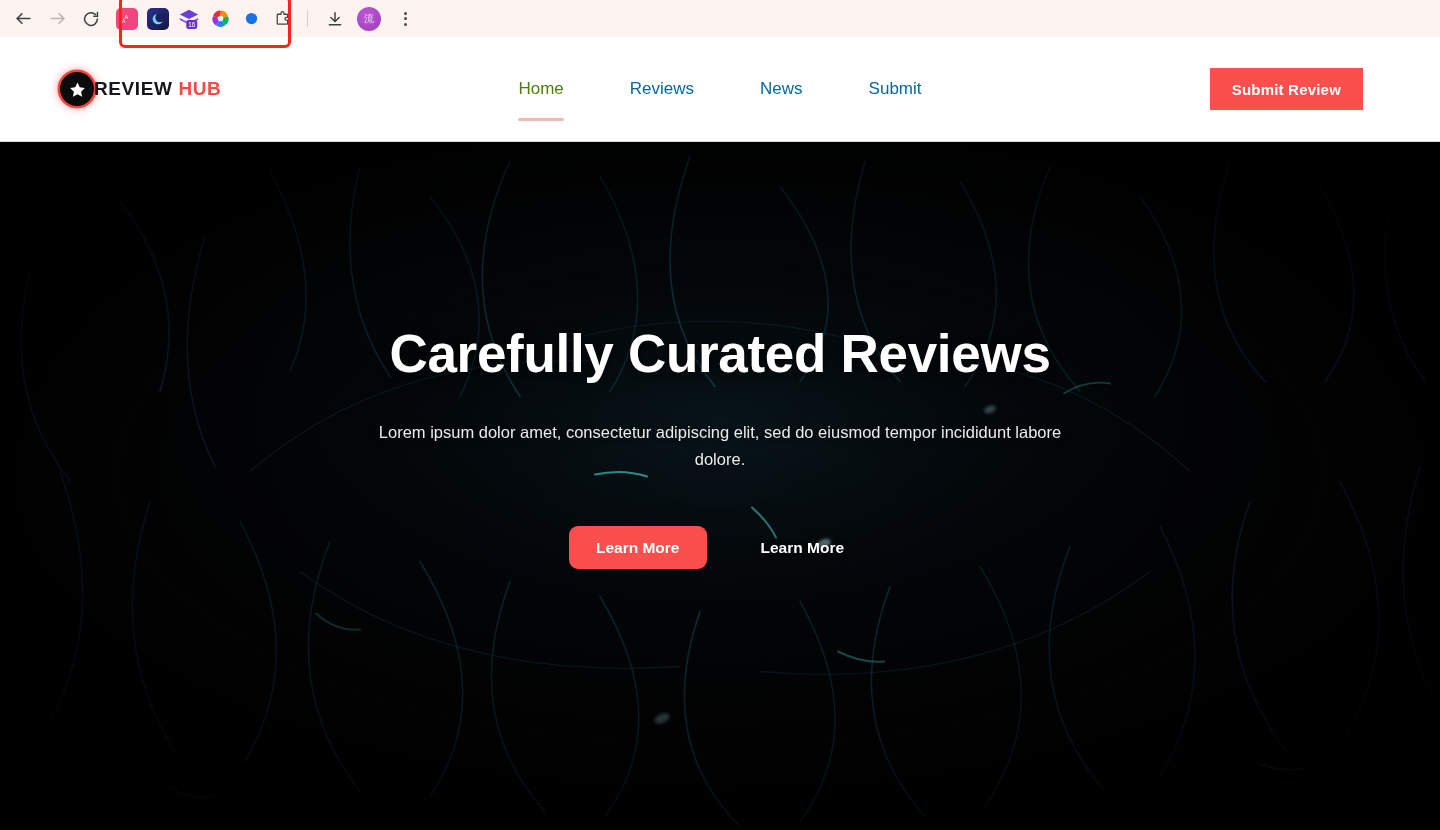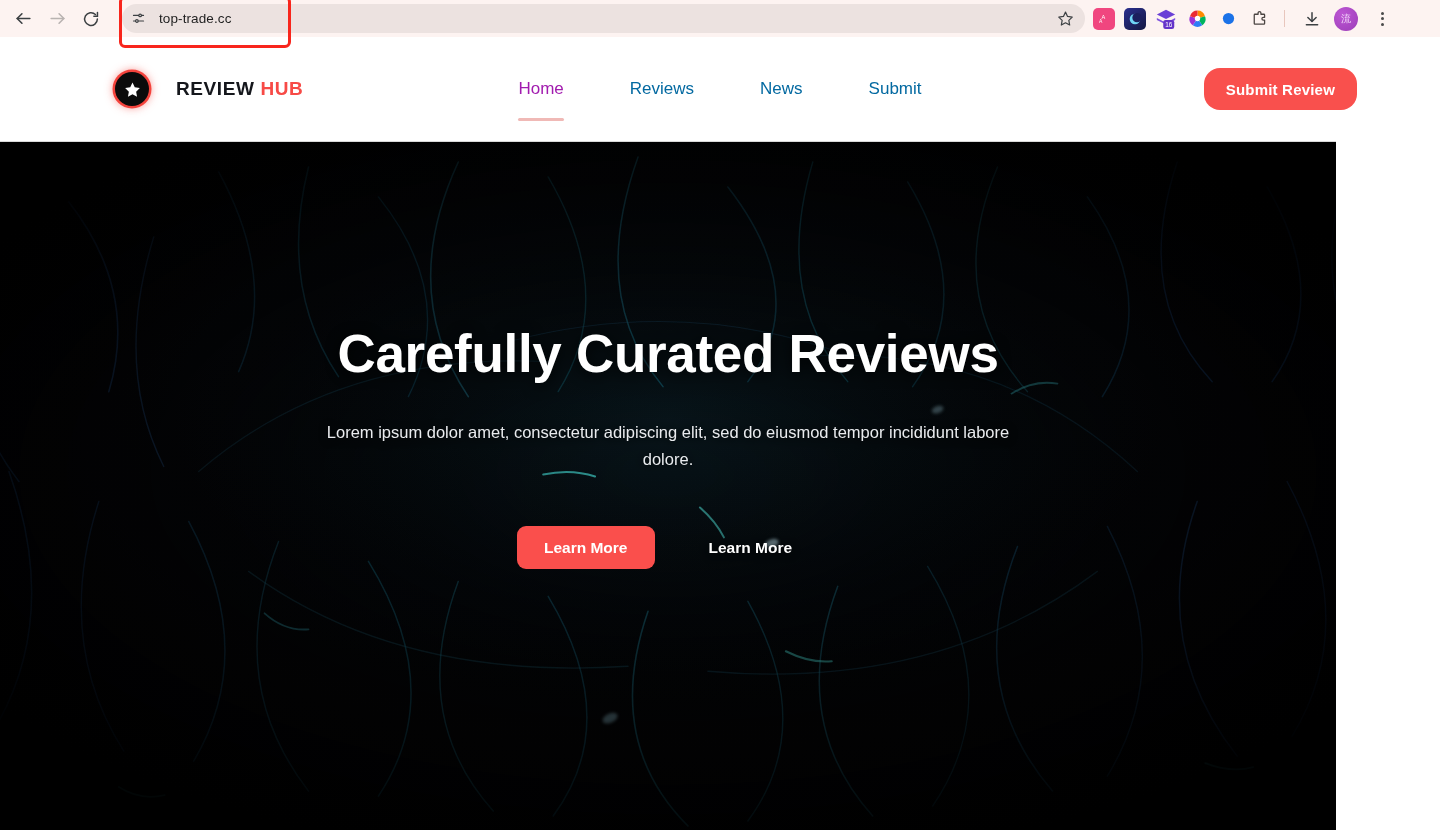--- a/index.html
+++ b/index.html
@@ -78,21 +78,21 @@
   }
 
   
   .site-header{
     width:1440px; height:104px;
     background:#fff;
     display:flex; align-items:center;
     position:relative;
     flex-shrink:0;
   }
-  .brand{ display:flex; align-items:center; margin-left:115px; gap:27px; cursor:pointer;}
+  .brand{ display:flex; align-items:center; margin-left:60px; gap:0; cursor:pointer;}
   .brand-mark{
     width:34px;height:34px;border-radius:50%;
     background:#0b0b0b;
     display:flex;align-items:center;justify-content:center;
     box-shadow:0 0 0 2.5px #f4433c, 0 0 9px 2px rgba(244,67,60,.55);
   }
   .brand-text{
     font-size:19px; font-weight:bold; letter-spacing:.6px;
     color:#15171c;
     font-family:"Liberation Sans", sans-serif;
@@ -105,42 +105,42 @@
     gap:0px;
   }
   .nav-link{
     font-size:17px; color:#0369a1;
     padding:0 33px;
     text-decoration:none;
     position:relative;
     cursor:pointer;
     font-family:"Liberation Sans", sans-serif;
   }
-  .nav-link.active{ color:#a21caf; }
+  .nav-link.active{ color:#4d7c0f; }
   .nav-underline{
     position:absolute; left:34px; right:34px;
     bottom:-43px; height:3px; background:#f0b9b6;
     border-radius:2px;
   }
 
   .cta-btn{
-    position:absolute; right:83px;
+    position:absolute; right:77px;
     background:#f9504d; color:#fff;
-    border:none; border-radius:16px;
+    border:none; border-radius:0;
     padding:0 22px; height:42px;
     font-size:15px; font-weight:bold;
     letter-spacing:.2px;
     cursor:pointer;
     font-family:"Liberation Sans", sans-serif;
   }
 
   
   .hero{
     position:relative;
-    width:1336px; height:689px;
+    width:1440px; height:689px;
     background:#040405;
     overflow:hidden;
     display:flex; flex-direction:column;
     align-items:center;
     border-top:1px solid #d9d9d9;
   }
   .hero-bg{ position:absolute; inset:0; }
   .hero-bg svg{ width:100%; height:100%; display:block; }
   .hero-vignette{
     position:absolute; inset:0;
@@ -211,38 +211,20 @@
       </svg>
     </div>
     <div class="nav-btn" title="Reload">
       <svg width="18" height="18" viewBox="0 0 24 24" fill="none" stroke="#3c4043" stroke-width="2" stroke-linecap="round">
         <path d="M20.5 12a8.5 8.5 0 1 1-2.6-6.1"></path>
           <polyline points="20.6,3.4 20.6,8.2 15.8,8.2"></polyline>
       </svg>
     </div>
   </div>
 
-  <div class="url-wrap">
-    <div class="site-icon">
-      <svg width="15" height="15" viewBox="0 0 24 24" fill="none" stroke="#3c4043" stroke-width="1.9" stroke-linecap="round">
-        <line x1="4" y1="7" x2="12" y2="7"></line>
-          <line x1="17" y1="7" x2="20" y2="7"></line>
-        <circle cx="14.6" cy="7" r="2.1"></circle>
-        <line x1="4" y1="16" x2="7" y2="16"></line>
-          <line x1="12" y1="16" x2="20" y2="16"></line>
-        <circle cx="9.4" cy="16" r="2.1"></circle>
-      </svg>
-    </div>
-    <span class="url-text">top-trade.cc</span>
-    <div class="star-btn">
-      <svg width="17" height="17" viewBox="0 0 24 24" fill="none" stroke="#3c4043" stroke-width="1.7" stroke-linejoin="round">
-        <polygon points="12,3 14.9,9.1 21.5,10 16.7,14.6 17.9,21.2 12,18 6.1,21.2 7.3,14.6 2.5,10 9.1,9.1"></polygon>
-      </svg>
-    </div>
-  </div>
 
   <div class="ext-tray">
 
     <div class="ext-ico" style="background:#f0467f;">
       <svg width="15" height="15" viewBox="0 0 24 24">
         <rect x="2" y="2" width="20" height="20" rx="4" fill="none"></rect>
         <text x="7" y="12" font-size="9" fill="#fff" font-family="'Liberation Sans',sans-serif">A</text>
         <text x="3" y="19" font-size="8" fill="#fff" font-family="'Liberation Sans',sans-serif">A</text>
       </svg>
     </div>

